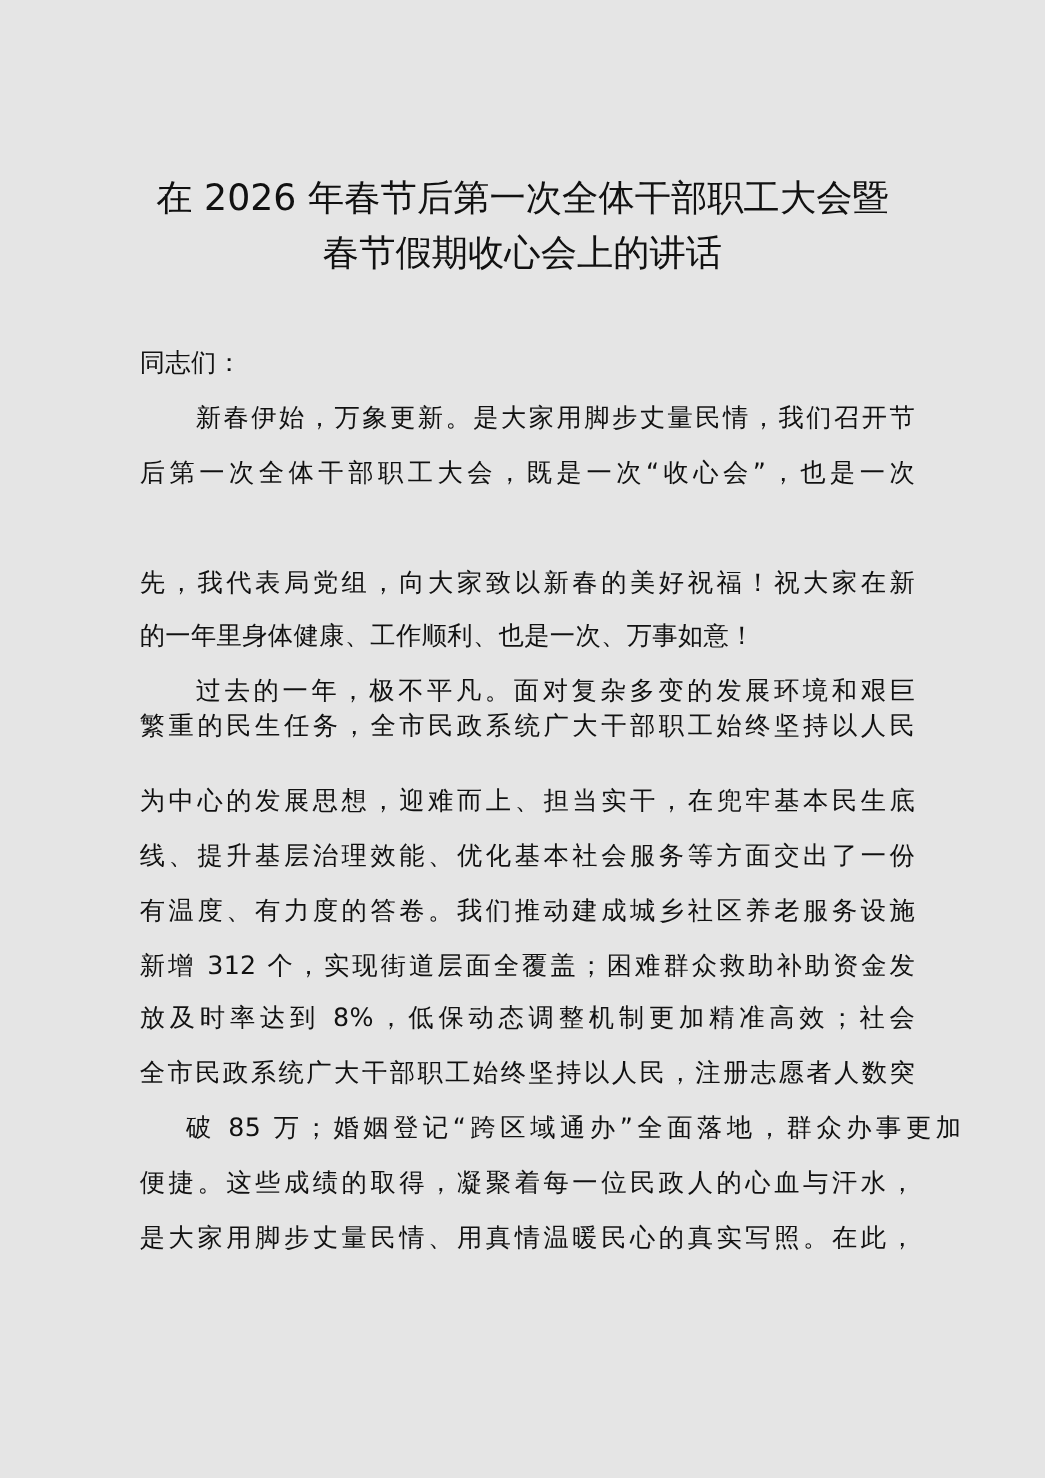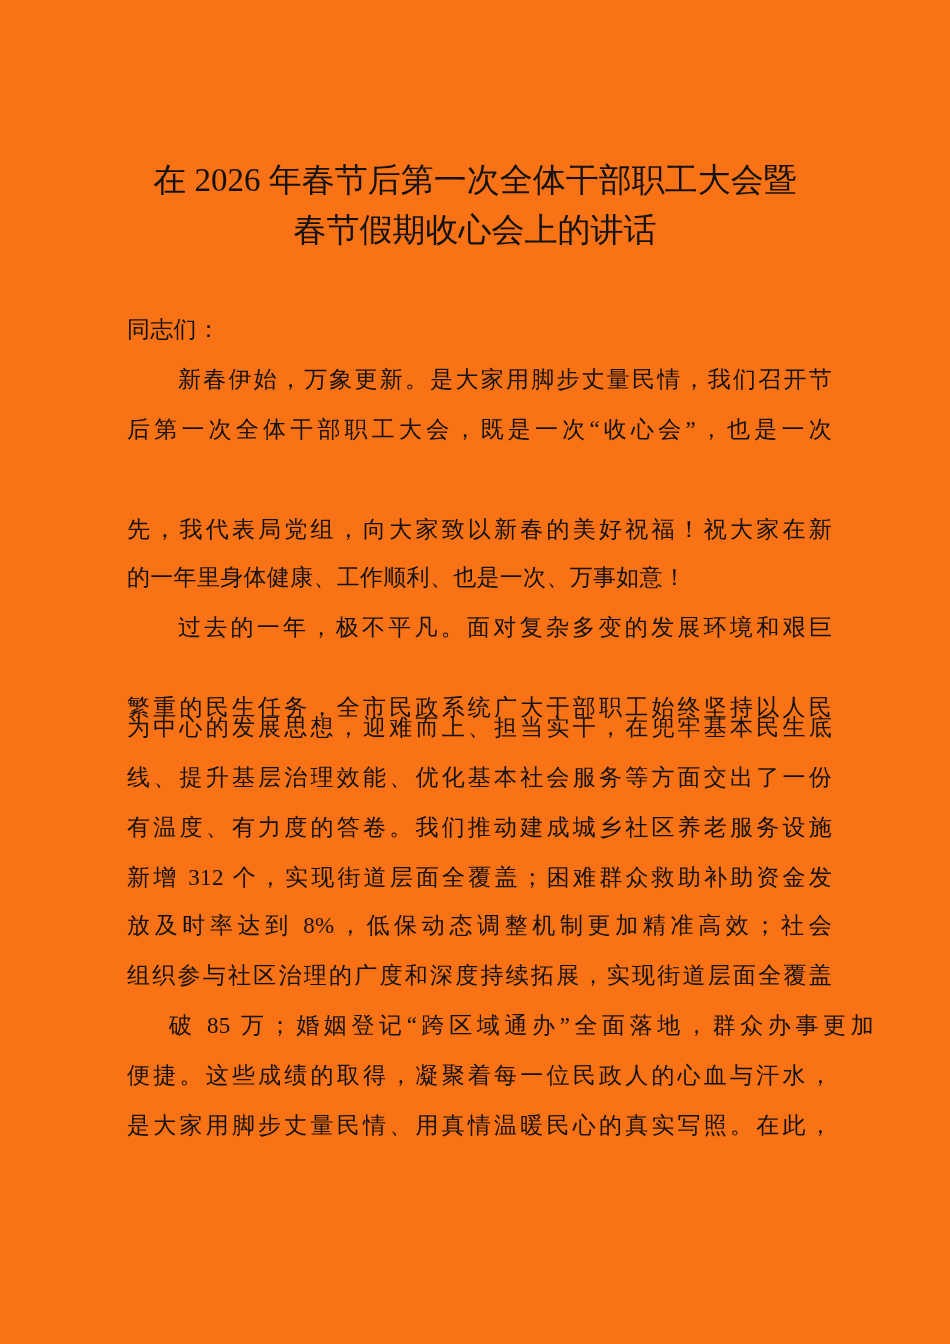--- a/index.html
+++ b/index.html
@@ -1,18 +1,18 @@
 <!DOCTYPE html>
 <html><head>
 <meta charset="utf-8">
 <style>
   html, body { margin: 0; padding: 0; background: #ffffff; }
   body { width: 950px; height: 1344px; position: relative; overflow: hidden;
          font-family: "DejaVu Sans", "Liberation Sans", sans-serif; color: #111111; }
-  .page { position: absolute; left: 0; top: 0; width: 950px; height: 1344px; background: #f97316; font-family: Liberation Serif, serif; }
+  .page { position: absolute; left: 0; top: 0; width: 950px; height: 1344px; background: #e5e5e5; }
   .title { position: absolute; left: 120px; width: 710px; text-align: center;
            font-size: 33px; line-height: 50px; color: #111; white-space: nowrap; }
   .t1 { top: 155px; }
   .t2 { top: 205px; }
   .line { position: absolute; left: 127px; width: 705px; font-size: 23px; line-height: 50px;
           white-space: nowrap; color: #111; letter-spacing: 0.3px; }
   .justify { text-align: justify; text-align-last: justify; }
   .indent { left: 178px; width: 654px; }
 </style>
 </head>
@@ -24,24 +24,24 @@
   <div class="title t2">春节假期收心会上的讲话</div>
 
   <div class="line" style="top:305px;">同志们：</div>
 
   <div class="line indent justify" style="top:355px;">新春伊始，万象更新。是大家用脚步丈量民情，我们召开节</div>
   <div class="line justify" style="top:405px;">后第一次全体干部职工大会，既是一次“收心会”，也是一次</div>
   <div class="line justify" style="top:505px;">先，我代表局党组，向大家致以新春的美好祝福！祝大家在新</div>
   <div class="line" style="top:553px;">的一年里身体健康、工作顺利、也是一次、万事如意！</div>
 
   <div class="line indent justify" style="top:603px;">过去的一年，极不平凡。面对复杂多变的发展环境和艰巨</div>
-  <div class="line justify" style="top:683px;">繁重的民生任务，全市民政系统广大干部职工始终坚持以人民</div>
+  <div class="line justify" style="top:635px;">繁重的民生任务，全市民政系统广大干部职工始终坚持以人民</div>
   <div class="line justify" style="top:703px;">为中心的发展思想，迎难而上、担当实干，在兜牢基本民生底</div>
   <div class="line justify" style="top:753px;">线、提升基层治理效能、优化基本社会服务等方面交出了一份</div>
   <div class="line justify" style="top:803px;">有温度、有力度的答卷。我们推动建成城乡社区养老服务设施</div>
   <div class="line justify" style="top:853px;">新增 312 个，实现街道层面全覆盖；困难群众救助补助资金发</div>
   <div class="line justify" style="top:901px;">放及时率达到 8%，低保动态调整机制更加精准高效；社会</div>
-  <div class="line justify" style="top:951px;">组织参与社区治理的广度和深度持续拓展，实现街道层面全覆盖</div>
+  <div class="line justify" style="top:951px;">全市民政系统广大干部职工始终坚持以人民，注册志愿者人数突</div>
   <div class="line justify" style="top:1001px;margin-left:42px;">破 85 万；婚姻登记“跨区域通办”全面落地，群众办事更加</div>
   <div class="line justify" style="top:1051px;">便捷。这些成绩的取得，凝聚着每一位民政人的心血与汗水，</div>
   <div class="line justify" style="top:1101px;">是大家用脚步丈量民情、用真情温暖民心的真实写照。在此，</div>
 
 </div>
 
 </body></html>

